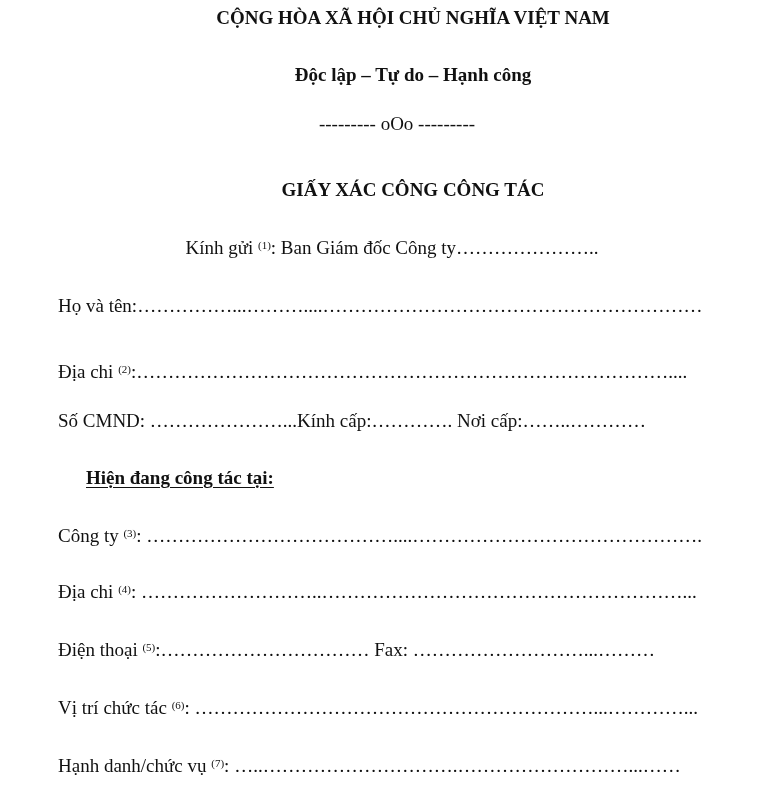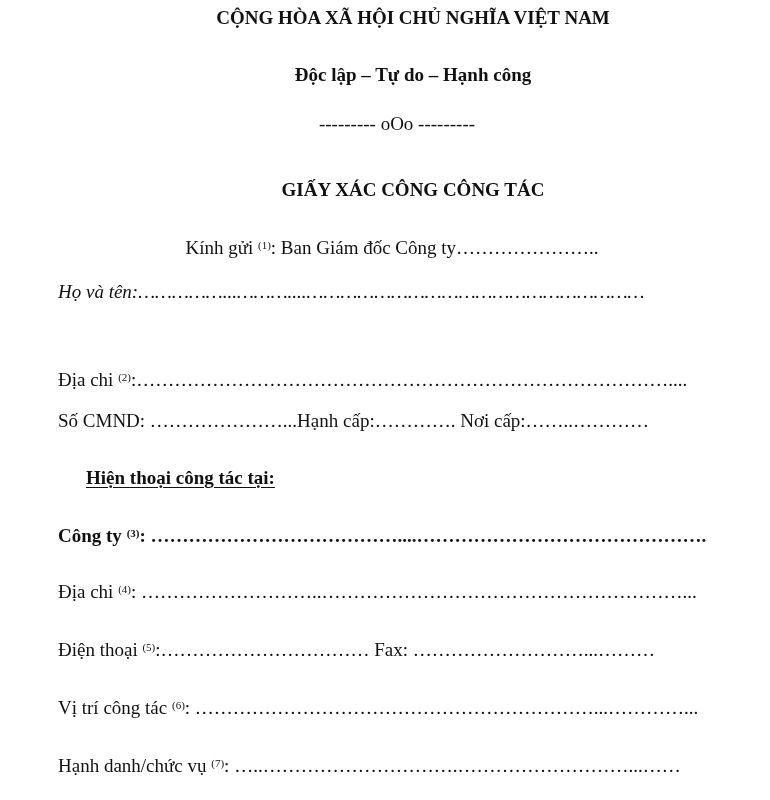--- a/index.html
+++ b/index.html
@@ -45,31 +45,31 @@
   <div class="line center bold" style="top:6px;">CỘNG HÒA XÃ HỘI CHỦ NGHĨA VIỆT NAM</div>
 
   <div class="line center bold" style="top:63px;">Độc lập – Tự do – Hạnh công</div>
 
   <div class="line center" style="top:112px;padding-left:12px;">--------- oOo ---------</div>
 
   <div class="line center bold" style="top:178px;">GIẤY XÁC CÔNG CÔNG TÁC</div>
 
   <div class="line center" style="top:236px;padding-left:7px;"><span>Kính gửi </span><sup>(1)</sup><span>: Ban Giám đốc Công ty…………………..</span></div>
 
-  <div class="line left" style="top:280px;font-style:italic;"><span>Họ và tên:</span><sup></sup><span class="dots">……………...………....……………………………………………………</span></div>
+  <div class="line left" style="top:294px;"><span>Họ và tên:</span><sup></sup><span class="dots">……………...………....……………………………………………………</span></div>
 
-  <div class="line left" style="top:368px;text-align:right;"><span>Địa chi </span><sup>(2)</sup><span class="dots">:…………………………………………………………………………....</span></div>
+  <div class="line left" style="top:360px;text-align:right;"><span>Địa chi </span><sup>(2)</sup><span class="dots">:…………………………………………………………………………....</span></div>
 
-  <div class="line left" style="top:409px;"><span>Số CMND: </span><sup></sup><span class="dots">…………………...Hạnh cấp:…………. Nơi cấp:……..…………</span></div>
+  <div class="line left" style="top:409px;"><span>Số CMND: </span><sup></sup><span class="dots">…………………...Kính cấp:…………. Nơi cấp:……..…………</span></div>
 
-  <div class="line left bold underline" style="top:466px;">Hiện thoại công tác tại:</div>
+  <div class="line left bold underline" style="top:466px;">Hiện đang công tác tại:</div>
 
-  <div class="line left" style="top:524px;font-weight:bold;"><span>Công ty </span><sup>(3)</sup><span class="dots">: …………………………………....……………………………………….</span></div>
+  <div class="line left" style="top:524px;"><span>Công ty </span><sup>(3)</sup><span class="dots">: …………………………………....……………………………………….</span></div>
 
   <div class="line left" style="top:580px;"><span>Địa chi </span><sup>(4)</sup><span class="dots">: ………………………..…………………………………………………...</span></div>
 
   <div class="line left" style="top:638px;"><span>Điện thoại </span><sup>(5)</sup><span class="dots">:…………………………… Fax: ………………………...………</span></div>
 
-  <div class="line left" style="top:696px;"><span>Vị trí công tác </span><sup>(6)</sup><span class="dots">: ………………………………………………………...…………...</span></div>
+  <div class="line left" style="top:696px;"><span>Vị trí chức tác </span><sup>(6)</sup><span class="dots">: ………………………………………………………...…………...</span></div>
 
   <div class="line left" style="top:754px;"><span>Hạnh danh/chức vụ </span><sup>(7)</sup><span class="dots">: …..………………………….………………………...……</span></div>
 
 </div>
 
 </body></html>

